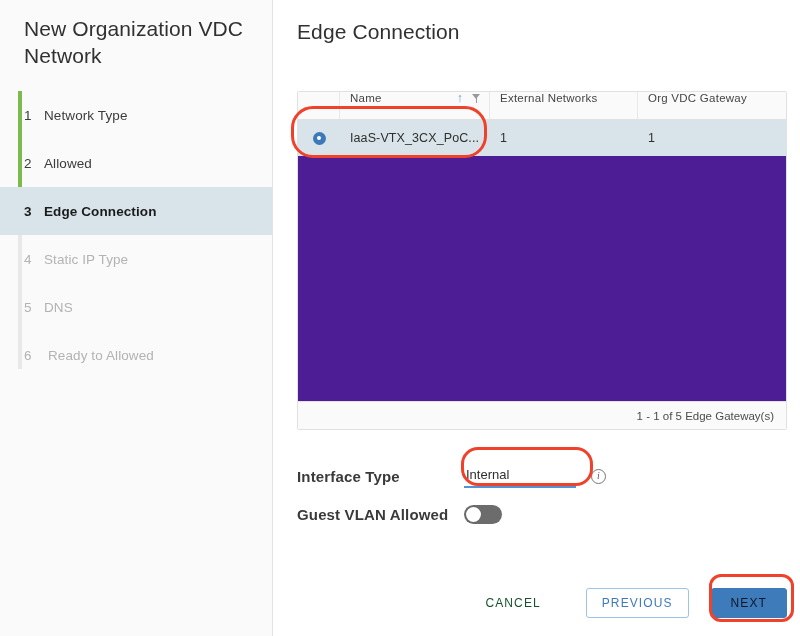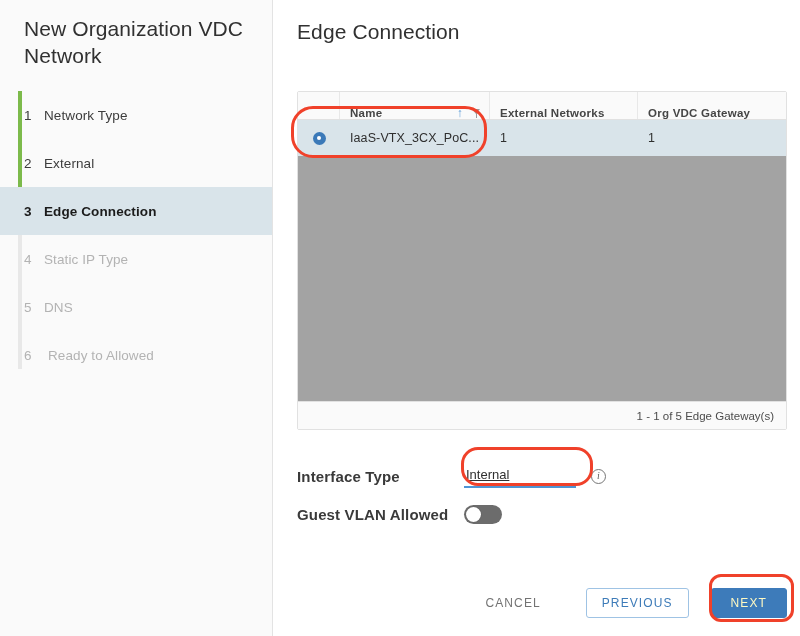--- a/index.html
+++ b/index.html
@@ -122,25 +122,25 @@
   }
   .grid-head {
     display: flex;
     height: 28px;
     background: #fafafa;
     border-bottom: 1px solid #e1e1e1;
     box-sizing: border-box;
   }
   .gh {
     font-size: 11.5px;
-    font-weight: bold;
+    font-weight: normal;
     color: #454545;
     letter-spacing: 0.25px;
     display: flex;
-    align-items: flex-end;
+    align-items: flex-start;
     box-sizing: border-box;
     padding-left: 10px;
     border-right: 1px solid #e8e8e8;
     height: 100%;
     gap: 12px;
   }
   .gh.c-sel { width: 42px; border-right: 1px solid #e8e8e8; padding-left: 0;}
   .gh.c-name { width: 150px; justify-content: space-between; padding-right: 8px;}
   .gh.c-ext { width: 148px; }
   .gh.c-org { width: 148px; border-right: none; }
@@ -159,21 +159,21 @@
     border-top: 5px solid #9a9a9a;
   }
   .funnel::after {
     content: "";
     position: absolute;
     top: 4px; left: 3.6px;
     width: 1.6px; height: 5px;
     background: #9a9a9a;
   }
 
-  .grid-body { height: 281px; background:#a3a3a3; position: relative;}
+  .grid-body { height: 281px; background:#4c1d95; position: relative;}
   .grid-row {
     display: flex;
     height: 36px;
     align-items: center;
     background: #d9e4ea;
     box-sizing: border-box;
   }
   .gc {
     font-size: 12.5px;
     color: #2f2f2f;
@@ -241,21 +241,20 @@
     border-bottom: 2px solid #4f94d4;
     background: transparent;
     width: 112px;
     box-sizing: border-box;
     cursor: pointer;
     font-family: "Liberation Sans", sans-serif;
     -webkit-appearance: none;
     appearance: none;
     outline: none;
     border-radius: 0;
-    text-decoration: underline;
   }
   .info-ico {
     margin-left: 15px;
     width: 15px; height: 15px;
     border: 1.3px solid #767676;
     border-radius: 50%;
     display: inline-flex;
     align-items: center;
     justify-content: center;
     font-size: 10px;
@@ -300,36 +299,36 @@
     box-sizing: border-box;
     border-radius: 3px;
     display: inline-flex;
     align-items: center;
     justify-content: center;
     height: 30px;
   }
   .btn-flat {
     background: transparent;
     border: none;
-    color: #737373;
+    color: #14532d;
     padding: 0 16px;
     margin-right: 10px;
   }
   .btn-outline {
     background: #fff;
     border: 1px solid #9fc3e4;
     color: #3d7bb8;
     padding: 0 15px;
     margin-right: 22px;
     margin-left: 19px;
   }
   .btn-primary {
     background: #3d7bba;
     border: 1px solid #3d7bba;
-    color: #fef9c3;
+    color: #0f172a;
     padding: 0 19px;
   }
 
   
   .annot {
     position: absolute;
     border: 3px solid #f0412a;
     border-radius: 22px;
     pointer-events: none;
     z-index: 50;
@@ -350,21 +349,21 @@
       <div class="rail"></div>
       <div class="rail-progress"></div>
 
       <div class="step completed">
         <span class="num">1</span>
         <span>Network Type</span>
       </div>
 
       <div class="step completed">
         <span class="num">2</span>
-        <span>External</span>
+        <span>Allowed</span>
       </div>
 
       <div class="step active">
         <span class="num">3</span>
         <span>Edge Connection</span>
       </div>
 
       <div class="step disabled">
         <span class="num">4</span>
         <span>Static IP Type</span>

